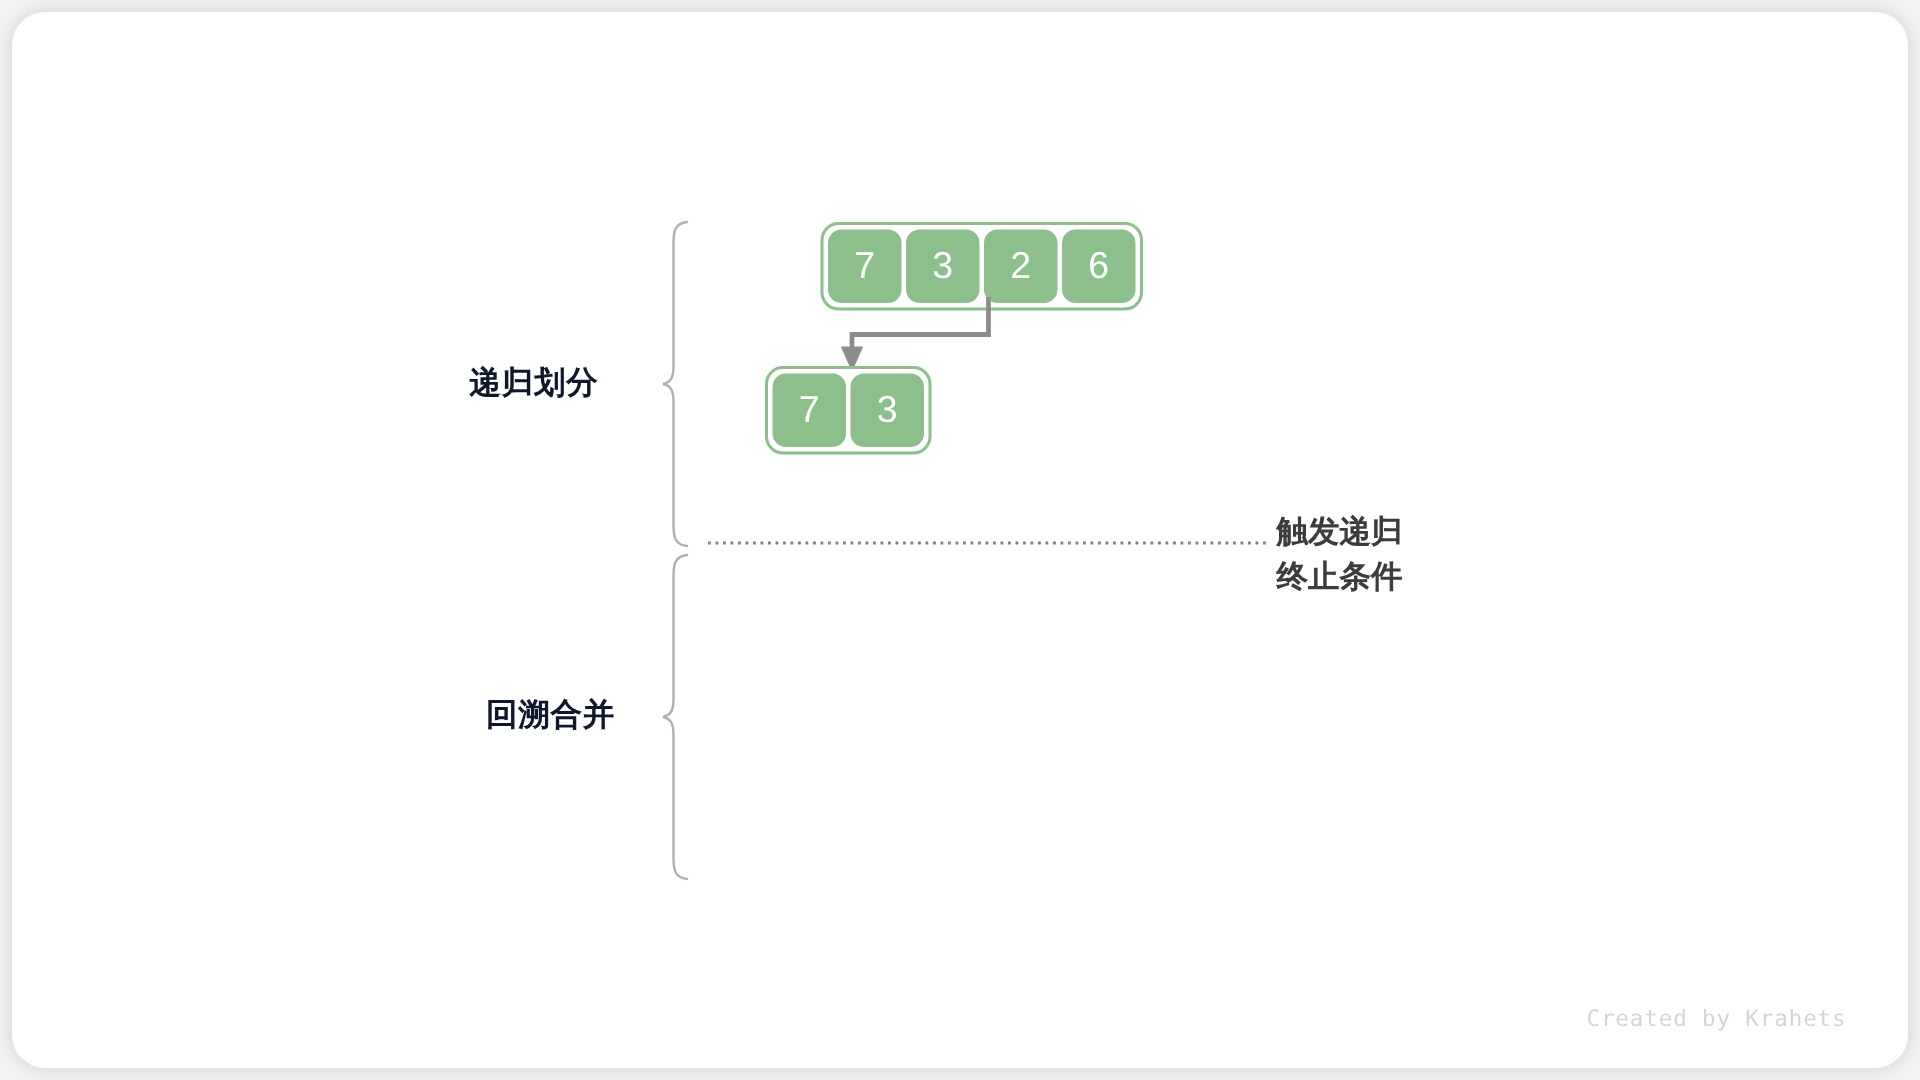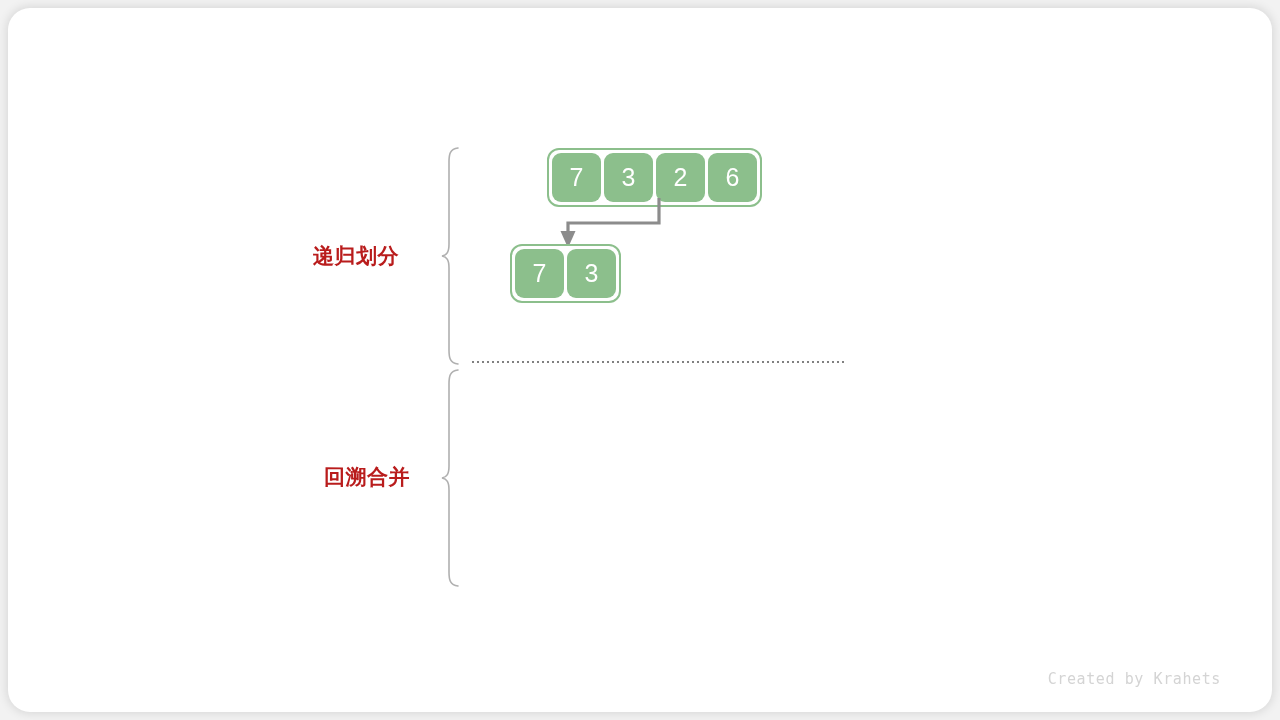--- a/index.html
+++ b/index.html
@@ -31,21 +31,21 @@
     background: #ffffff;
     border-radius: 22px;
     box-shadow: 0 0 10px 2px rgba(0,0,0,0.10);
   }
 
   
   .section-label {
     position: absolute;
     font-size: 21px;
     font-weight: bold;
-    color: #b91c1c;
+    color: #0f172a;
     letter-spacing: 0.5px;
     white-space: nowrap;
     line-height: 1;
   }
   #label-divide { left: 305px; top: 237px; }
   #label-merge  { left: 316px; top: 458px; }
 
   
   .brace {
     position: absolute;
@@ -112,21 +112,21 @@
     font-size: 21px;
     font-weight: bold;
     color: #3c3c3c;
     line-height: 30px;
     white-space: nowrap;
   }
 
   
   #watermark {
     position: absolute;
-    right: 51px;
+    right: 41px;
     bottom: 24px;
     font-family: "DejaVu Sans Mono", "Liberation Mono", monospace;
     font-size: 15px;
     color: #d4d4d4;
     letter-spacing: 0.6px;
     white-space: nowrap;
   }
 </style>
 </head>
 <body>
@@ -158,17 +158,21 @@
       <path d="M20 50 L12.5 33 L27.5 33 Z" fill="#8c8c8c"></path>
     </svg>
 
     <div class="array" id="array-left">
       <div class="cell">7</div>
       <div class="cell">3</div>
     </div>
 
     <div id="dotted-line"></div>
 
+    <div id="note-terminate">
+      <div>触发递归</div>
+      <div>终止条件</div>
+    </div>
 
     <div id="watermark">Created by Krahets</div>
 
   </div>
 </div>
 
 </body></html>

